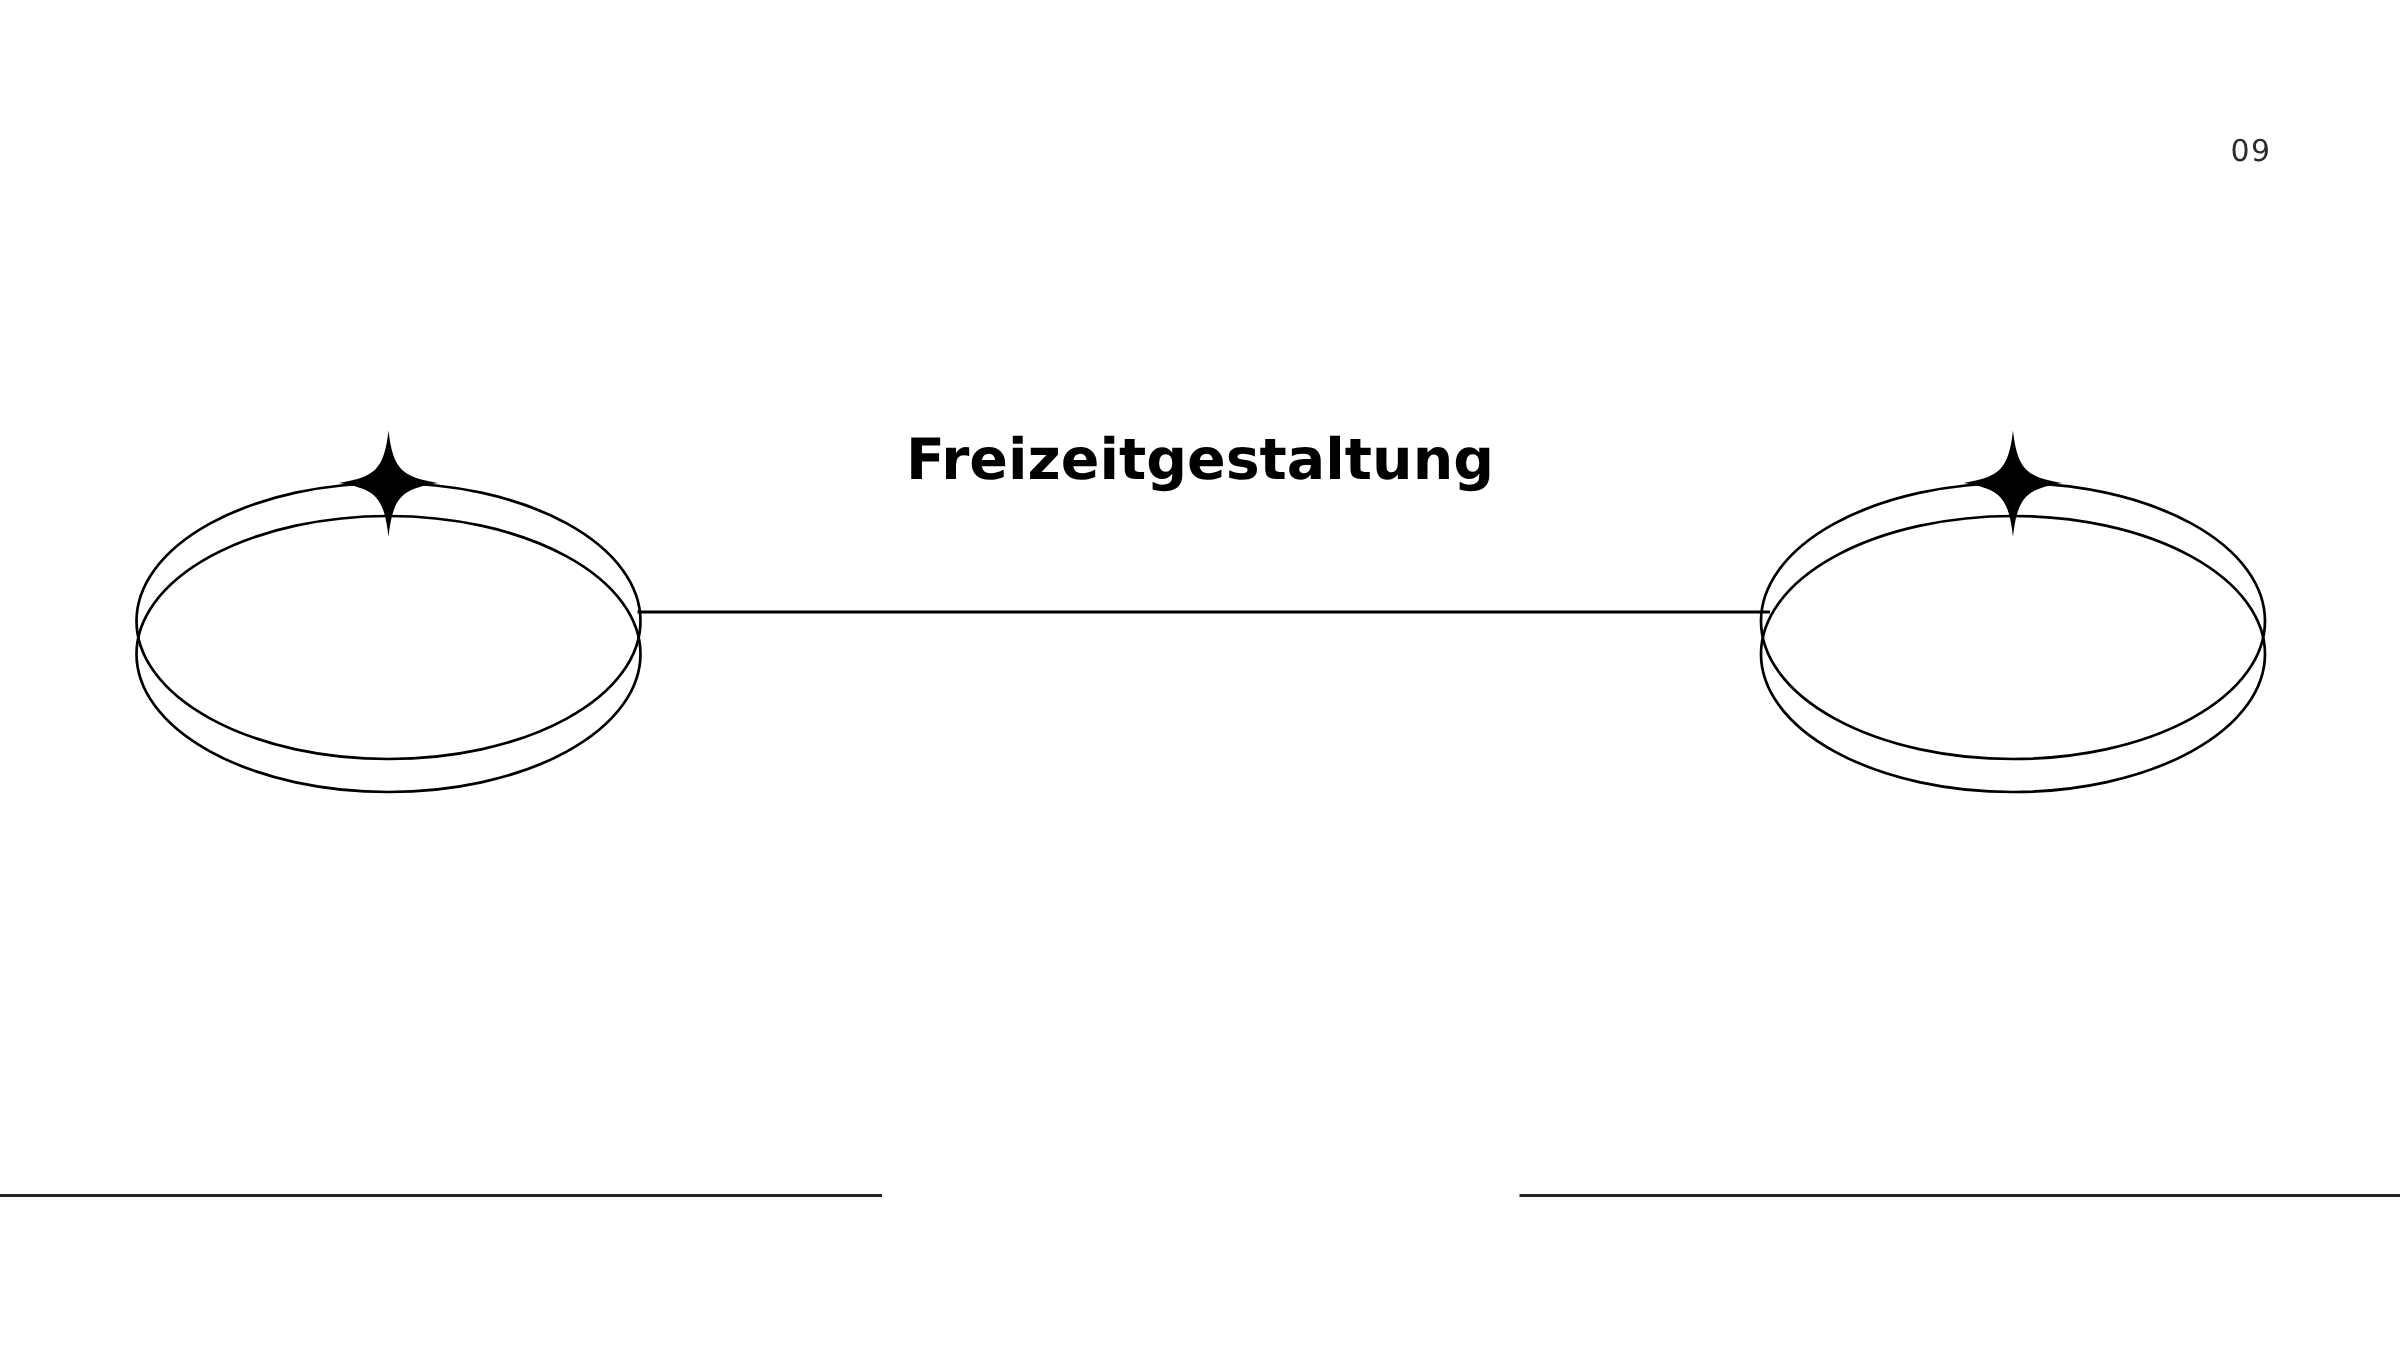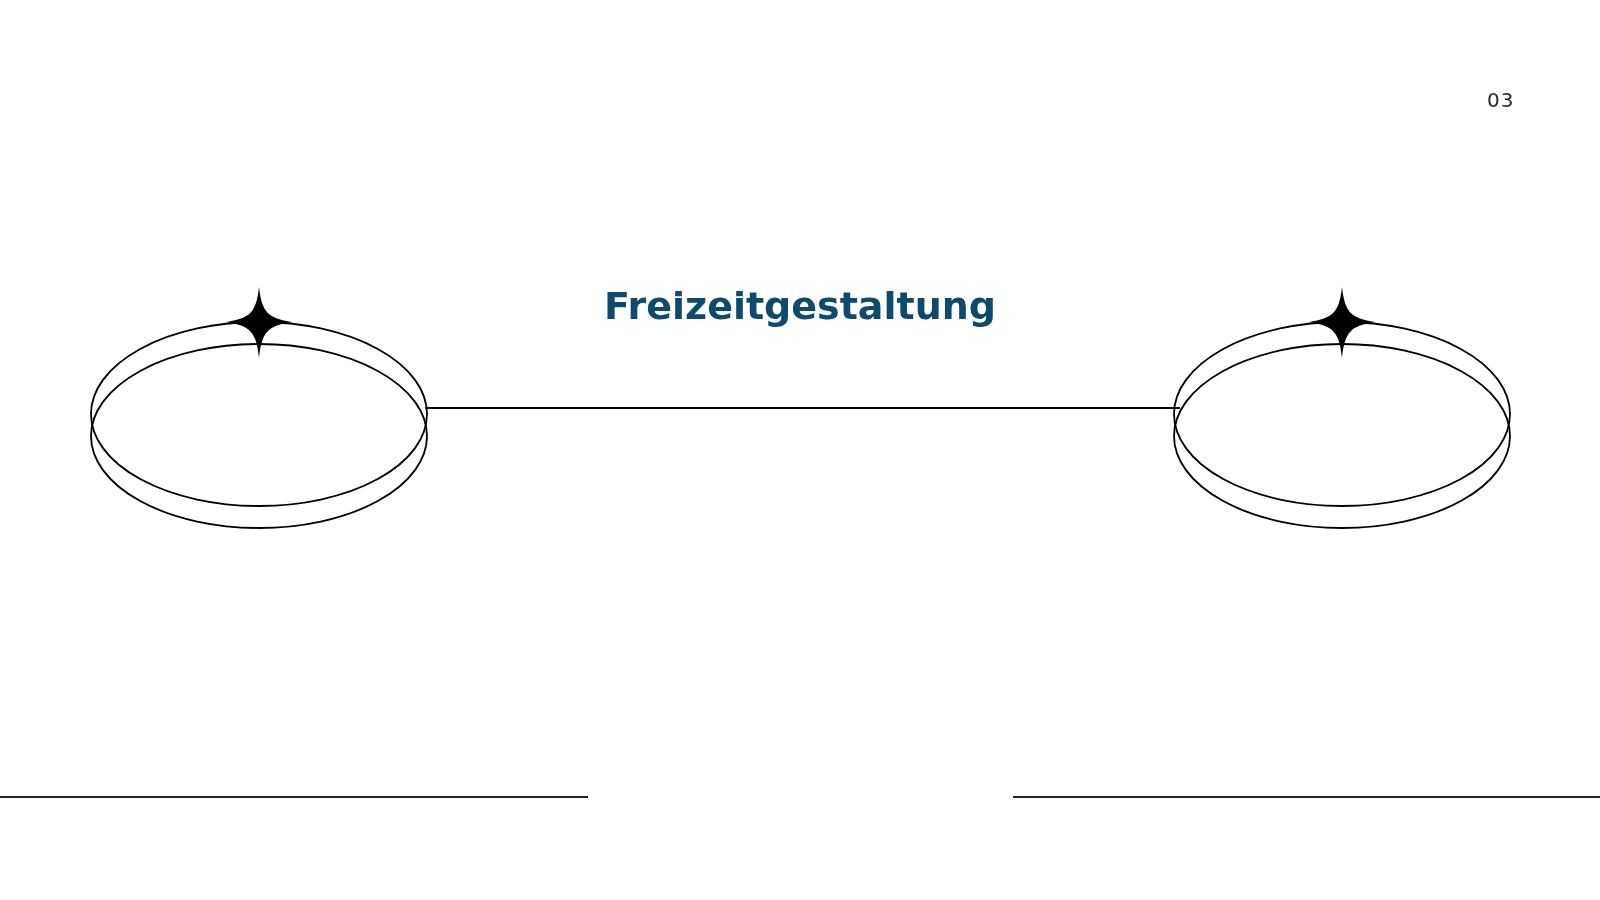--- a/index.html
+++ b/index.html
@@ -21,21 +21,21 @@
     }
     .title {
       position: absolute;
       top: 284px;
       left: 0;
       width: 1600px;
       text-align: center;
       font-family: "DejaVu Sans", sans-serif;
       font-weight: bold;
       font-size: 38px;
-      color: #0c4a6e;
+      color: #000000;
     }
     .art {
       position: absolute;
       left: 0;
       top: 0;
       width: 1600px;
       height: 900px;
     }
   </style>
 </head>
@@ -57,15 +57,15 @@
     </g>
 
     <g>
       <ellipse cx="1342" cy="414" rx="168" ry="92" fill="none" stroke="#000" stroke-width="1.8"></ellipse>
       <ellipse cx="1342" cy="436" rx="168" ry="92" fill="none" stroke="#000" stroke-width="1.8"></ellipse>
       <path d="M1342 287 C1345 313 1351 318 1375 322 C1351 326 1345 331 1342 358 C1339 331 1333 326 1309 322 C1333 318 1339 313 1342 287 Z" fill="#000"></path>
     </g>
   </svg>
 
   <div class="title">Freizeitgestaltung</div>
-  <div class="page-number">03</div>
+  <div class="page-number">09</div>
 
 </div>
 
 </body></html>

